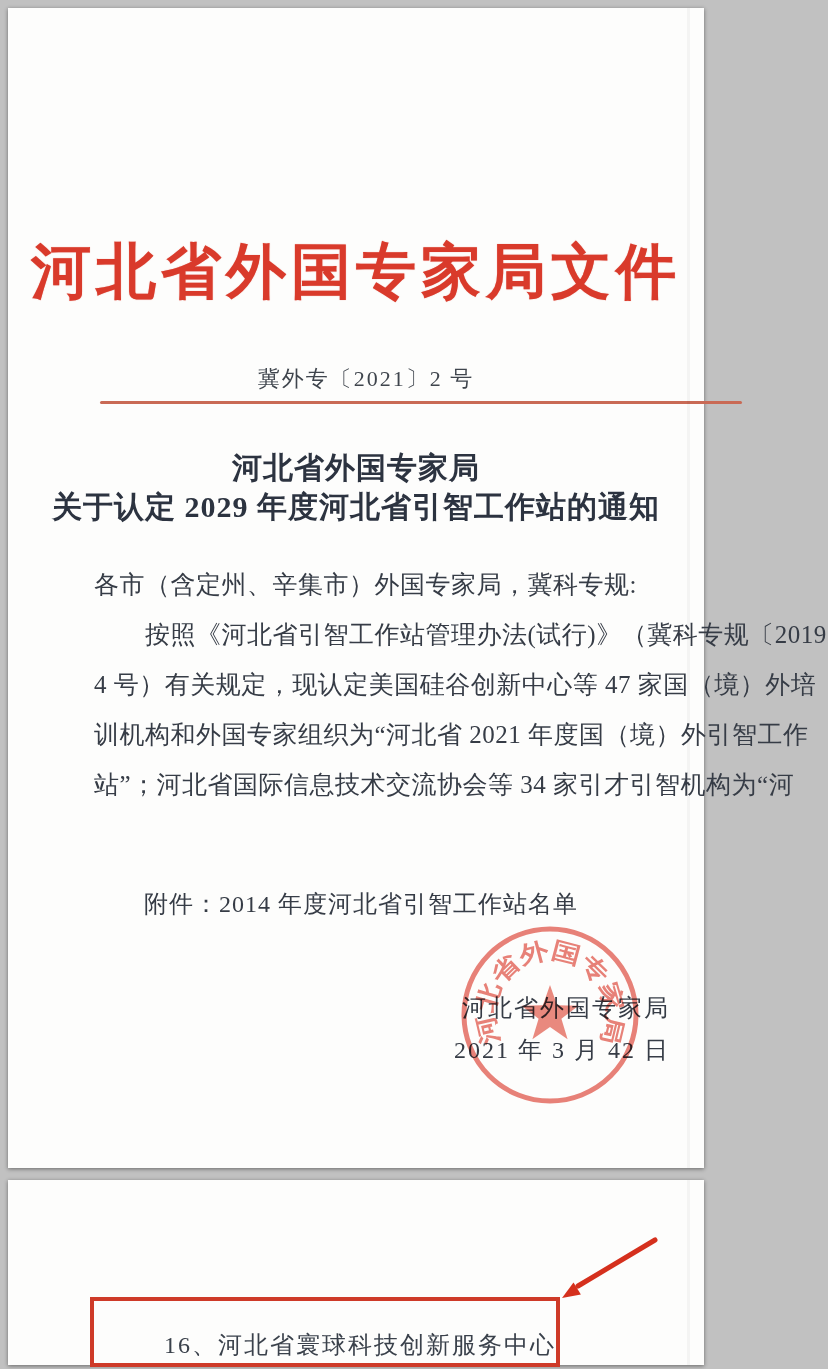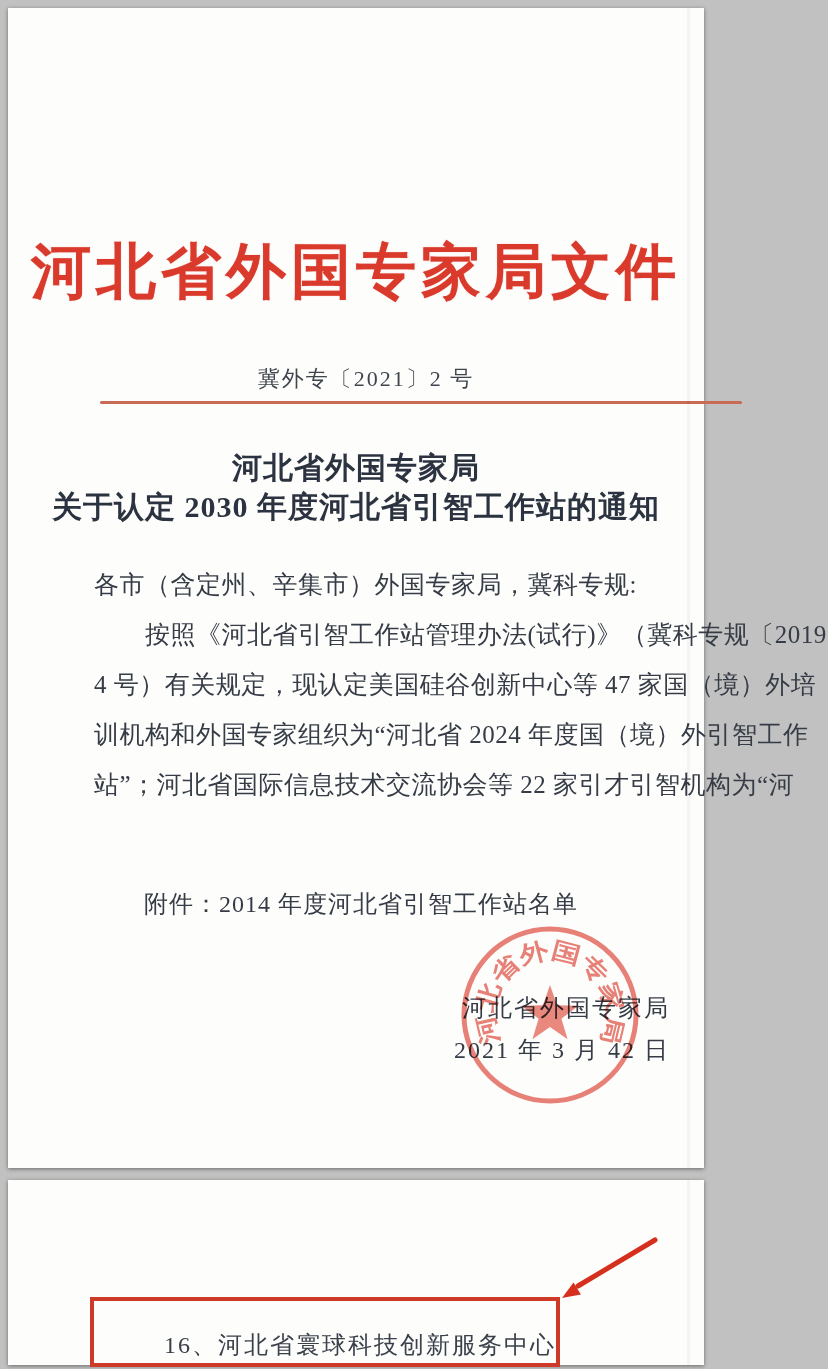--- a/index.html
+++ b/index.html
@@ -78,28 +78,28 @@
 <div class="stage">
 
   <div class="page page1">
     <div class="letterhead">河北省外国专家局文件</div>
 
     <div class="docnum">冀外专〔2021〕2 号</div>
 
     <div class="redline"></div>
 
     <div class="h1a">河北省外国专家局</div>
-    <div class="h1b">关于认定 2030 年度河北省引智工作站的通知</div>
+    <div class="h1b">关于认定 2029 年度河北省引智工作站的通知</div>
 
     <div class="body">
         <div class="bodyline">各市（含定州、辛集市）外国专家局，冀科专规:</div>
         <div class="bodyline">　　按照《河北省引智工作站管理办法(试行)》（冀科专规〔2019〕</div>
         <div class="bodyline">4 号）有关规定，现认定美国硅谷创新中心等 47 家国（境）外培</div>
-        <div class="bodyline">训机构和外国专家组织为“河北省 2024 年度国（境）外引智工作</div>
-        <div class="bodyline">站”；河北省国际信息技术交流协会等 22 家引才引智机构为“河</div>
+        <div class="bodyline">训机构和外国专家组织为“河北省 2021 年度国（境）外引智工作</div>
+        <div class="bodyline">站”；河北省国际信息技术交流协会等 34 家引才引智机构为“河</div>
       </div>
 
     <div class="attach">附件：2014 年度河北省引智工作站名单</div>
 
     <div class="signer">河北省外国专家局</div>
     <div class="signdate">2021 年 3 月 42 日</div>
 
     <svg class="seal" viewBox="0 0 190 190">
       <circle cx="95" cy="95" r="86" fill="none" stroke="#e2574a" stroke-width="5" opacity="0.85"></circle>
       <polygon points="95,65 102.1,85.3 123.5,85.7 106.4,98.7 112.6,119.3 95,107 77.4,119.3 83.6,98.7 66.5,85.7 87.9,85.3" fill="#e2574a" opacity="0.8"></polygon>

